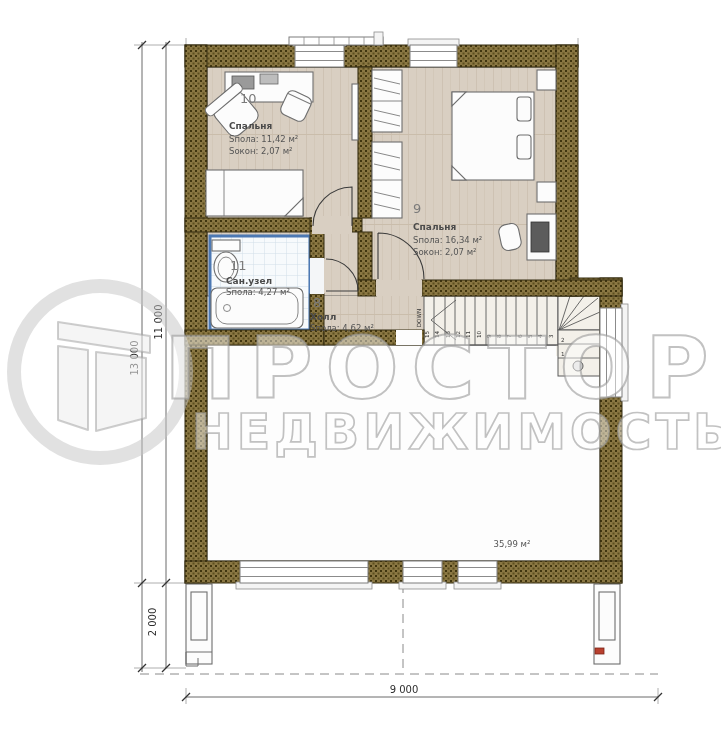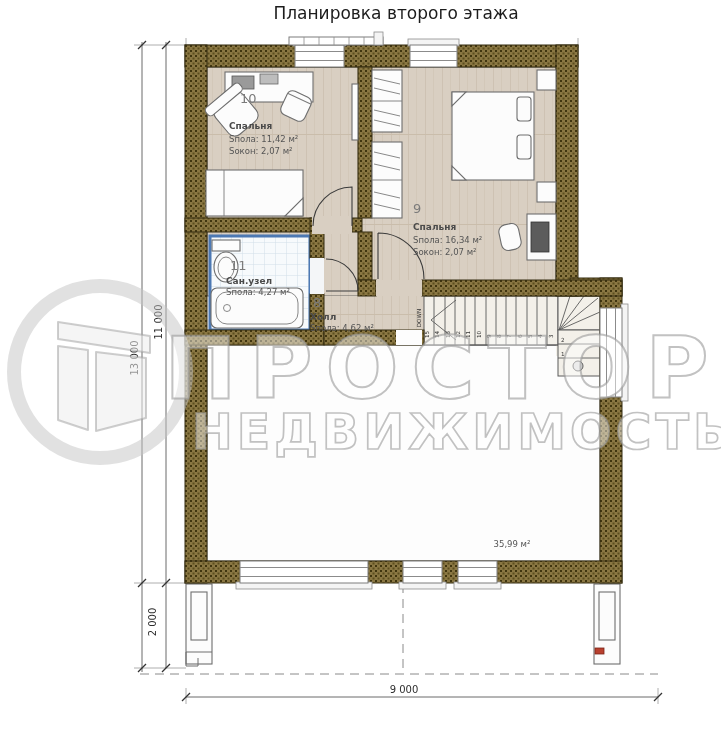--- a/index.html
+++ b/index.html
@@ -29,21 +29,20 @@
   .wm-big{font-size:86px;font-weight:bold;letter-spacing:13px;
     fill:rgba(255,255,255,0.45);stroke:rgba(150,150,150,0.58);stroke-width:2px;}
   .wm-small{font-size:49px;font-weight:bold;letter-spacing:4px;
     fill:rgba(255,255,255,0.45);stroke:rgba(150,150,150,0.58);stroke-width:1.7px;}
   .wm-shape{fill:rgba(236,236,236,0.55);stroke:rgba(158,158,158,0.5);stroke-width:2px;stroke-linejoin:round;}
 </style>
 </head>
 <body>
 
 <div id="stage">
-  <div id="plan-title">Планировка второго этажа</div>
 
   <svg width="721" height="743" viewBox="0 0 721 743">
     <defs>
       <pattern id="wallPat" width="5" height="5" patternUnits="userSpaceOnUse">
         <rect width="5" height="5" fill="#8a7743"></rect>
         <rect x="0" y="0" width="2" height="2" fill="#40350f"></rect>
         <rect x="2.5" y="2.5" width="2" height="2" fill="#5d4e1e"></rect>
       </pattern>
       <pattern id="woodPat" width="17" height="90" patternUnits="userSpaceOnUse">
         <rect width="17" height="90" fill="#d9cfc2"></rect>

